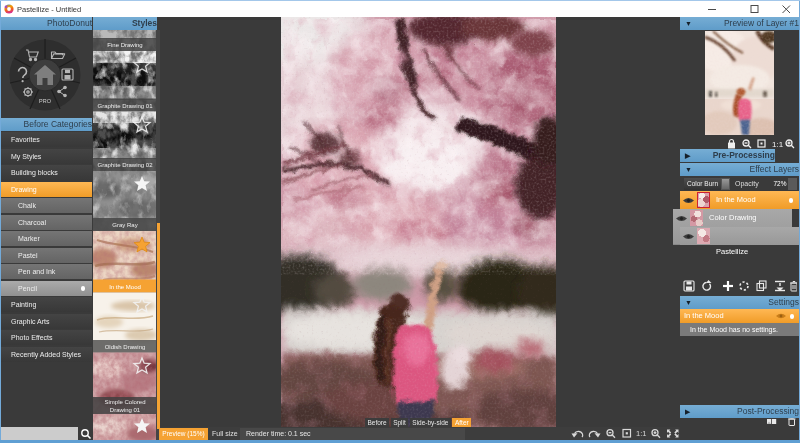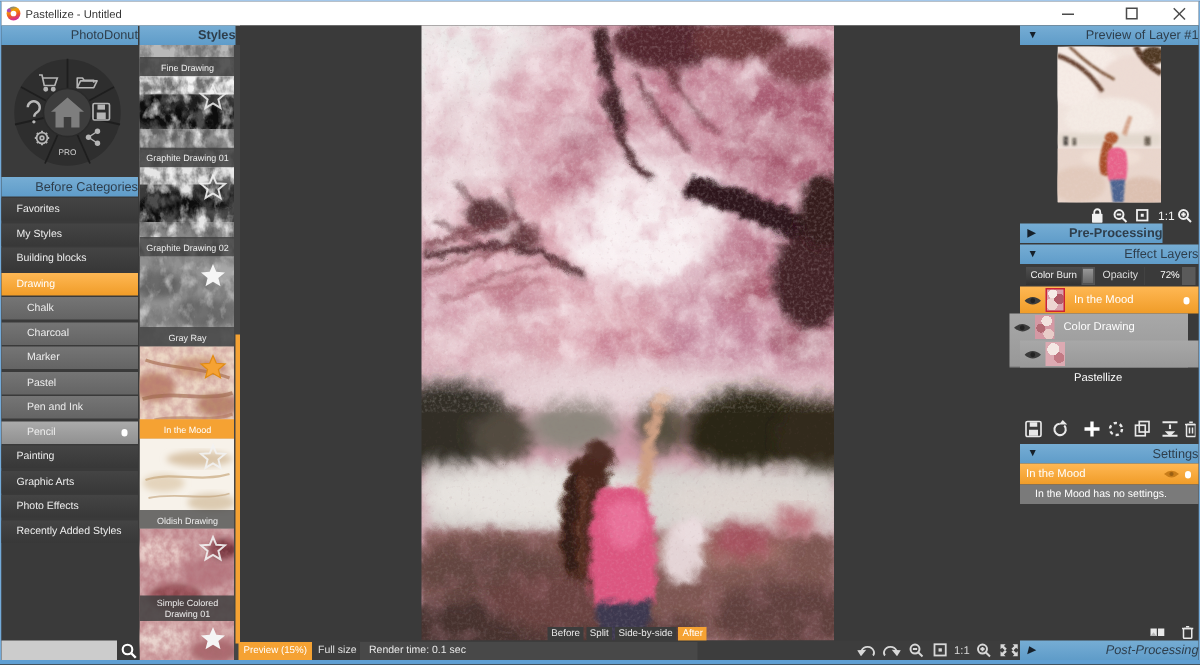--- a/index.html
+++ b/index.html
@@ -601,13 +601,13 @@
     <rect x="1" y="2" width="4.2" height="5"></rect>
       <rect x="6" y="2" width="4.2" height="5"></rect>
     <path d="M1 7 l2 -2.5 l2 2.5 z" fill="#b5b5b5"></path>
   </g>
   <g stroke="#e8e8e8" stroke-width="1" fill="none">
     <rect x="23" y="2" width="5.5" height="6.5" rx="0.5"></rect>
     <line x1="22" y1="2" x2="29.5" y2="2"></line>
       <line x1="24.7" y1="0.8" x2="26.8" y2="0.8"></line>
   </g>
 </svg>
-<div class="hdr" style="left:680px;top:427px;width:119px;font-style:italic;"><span class="tri">▶</span>Post-Processing</div>
+<div class="hdr" style="left:680px;top:405px;width:119px;"><span class="tri">▶</span>Post-Processing</div>
 
 </body></html>

